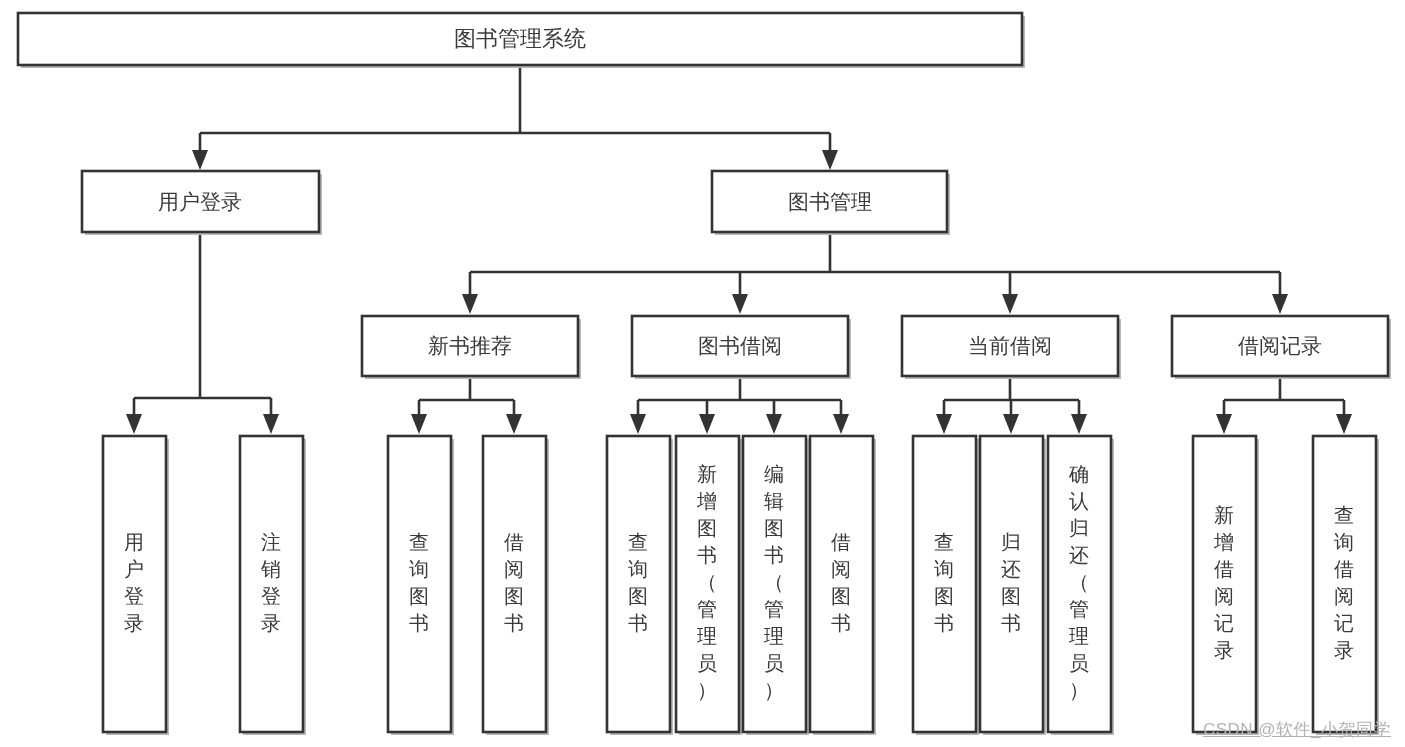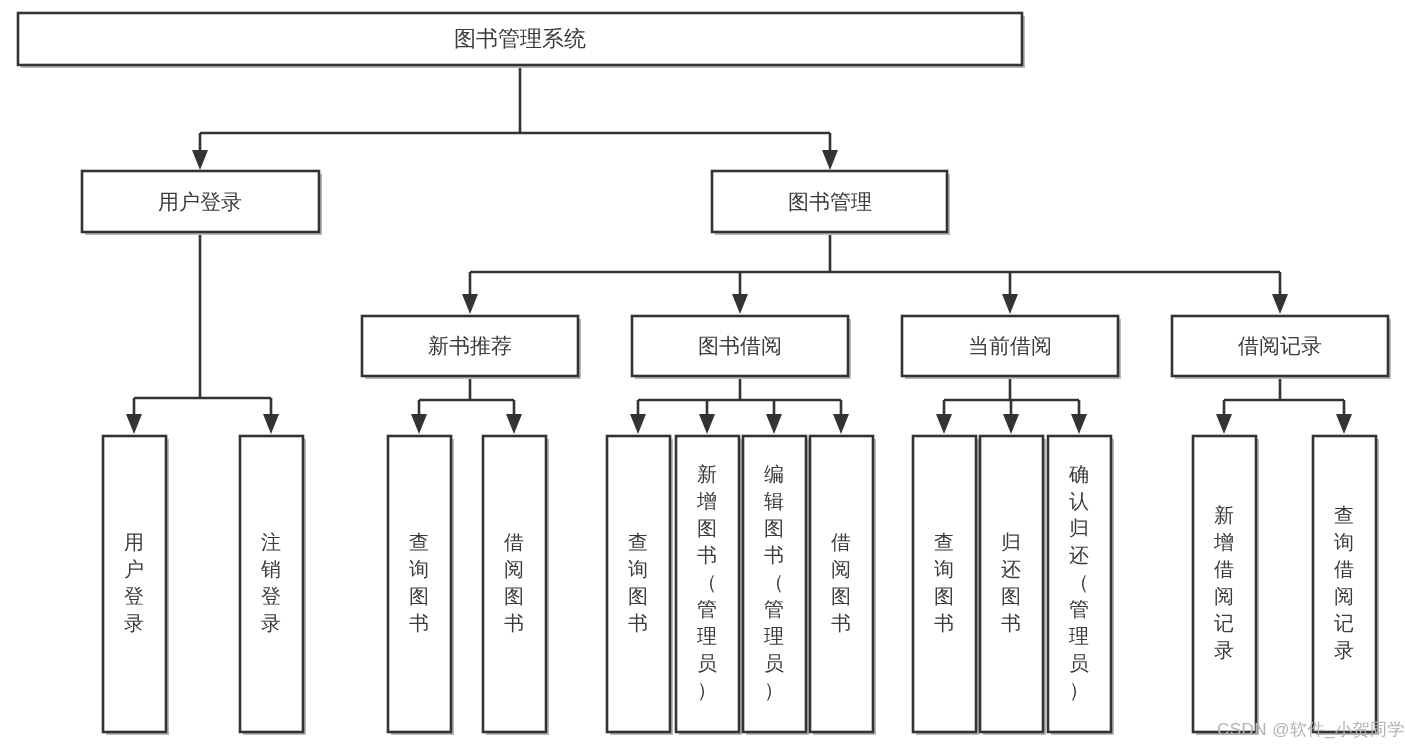--- a/index.html
+++ b/index.html
@@ -57,28 +57,29 @@
     font-size: 22px;
   }
   .label-v {
     font-size: 20px;
   }
   .label-v tspan {
     text-anchor: middle;
   }
   .watermark {
     position: absolute;
-    right: 0;
+    right: 14px;
     bottom: 6px;
     font-family: "Liberation Sans", "DejaVu Sans", sans-serif;
     font-size: 17px;
     color: #b2b2b2;
     letter-spacing: 0.5px;
     white-space: nowrap;
     pointer-events: none;
+    text-decoration: underline;
   }
 </style>
 </head>
 <body>
 
 <div id="diagram-root">
 
   <svg id="flow" viewBox="0 0 1405 747" xmlns="http://www.w3.org/2000/svg">
 
     <g>

